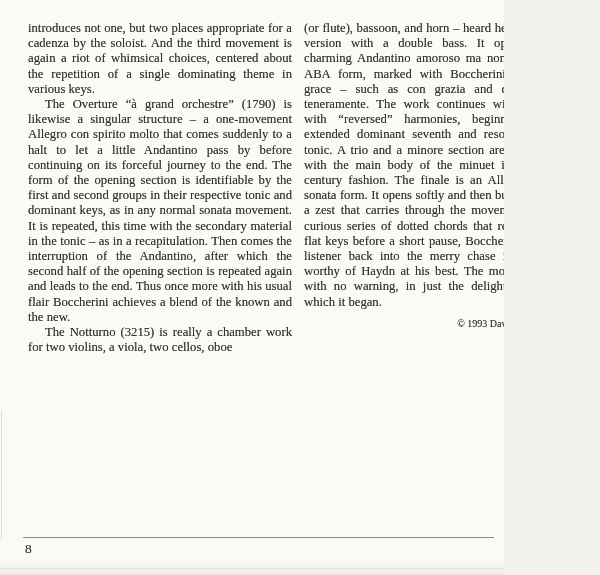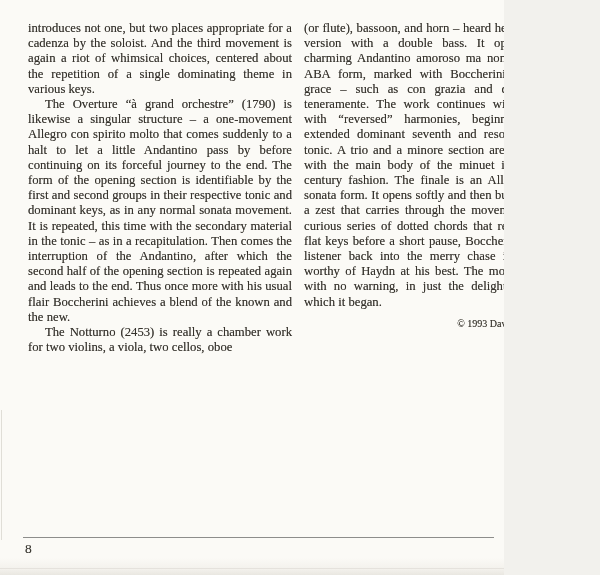--- a/index.html
+++ b/index.html
@@ -79,21 +79,21 @@
   }
 </style>
 </head>
 <body>
 
 <div class="page">
 
   <div class="col col-left">
       <p><span>introduces not one, but two places appropriate for a cadenza by the soloist. And the third movement is again a riot of whimsical choices, centered about the repetition of a single dominating theme in various keys.</span></p>
       <p class="indent"><span>The Overture “à grand orchestre” (1790) is likewise a singular structure – a one-movement Allegro con spirito molto that comes suddenly to a halt to let a little Andantino pass by before continuing on its forceful journey to the end. The form of the opening section is identifiable by the first and second groups in their respective tonic and dominant keys, as in any normal sonata movement. It is repeated, this time with the secondary material in the tonic – as in a recapitulation. Then comes the interruption of the Andantino, after which the second half of the opening section is repeated again and leads to the end. Thus once more with his usual flair Boccherini achieves a blend of the known and the new.</span></p>
-      <p class="indent"><span>The Notturno (2453) is really a chamber work for two violins, a viola, two cellos, oboe</span></p>
+      <p class="indent"><span>The Notturno (3215) is really a chamber work for two violins, a viola, two cellos, oboe</span></p>
     </div>
 
   <div class="col col-right">
     <div>
         <p><span>(or flute), bassoon, and horn – heard here in a nonet version with a double bass. It opens with a charming Andantino amoroso ma non largo in an ABA form, marked with Boccherini’s pleas for grace – such as </span><span class="it">con grazia</span><span> and </span><span class="it">dolcissimo e teneramente</span><span>. The work continues with a minuet with “reversed” harmonies, beginning on an extended dominant seventh and resolving to the tonic. A trio and a </span><span class="it">minore</span><span> section are interspersed with the main body of the minuet in true 18th-century fashion. The finale is an Allegro vivo in sonata form. It opens softly and then bursts out with a zest that carries through the movement. After a curious series of dotted chords that reach into the flat keys before a short pause, Boccherini leads the listener back into the merry chase in a manner worthy of Haydn at his best. The movement ends with no warning, in just the delightful spirit in which it began.</span></p>
       </div>
     <div class="copyright">© 1993 David Montgomery</div>
   </div>
 
   <div class="footer-rule"></div>

